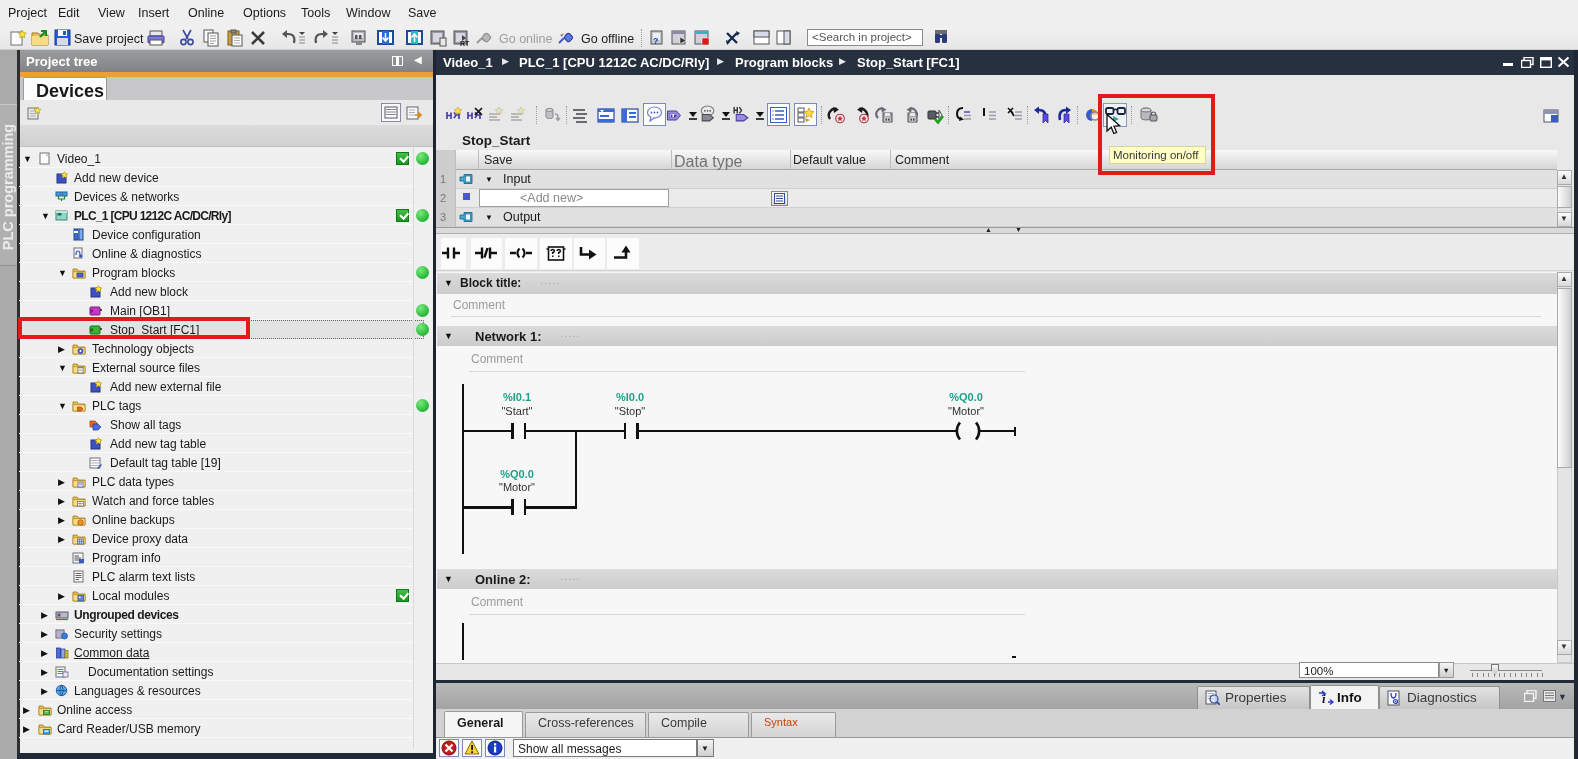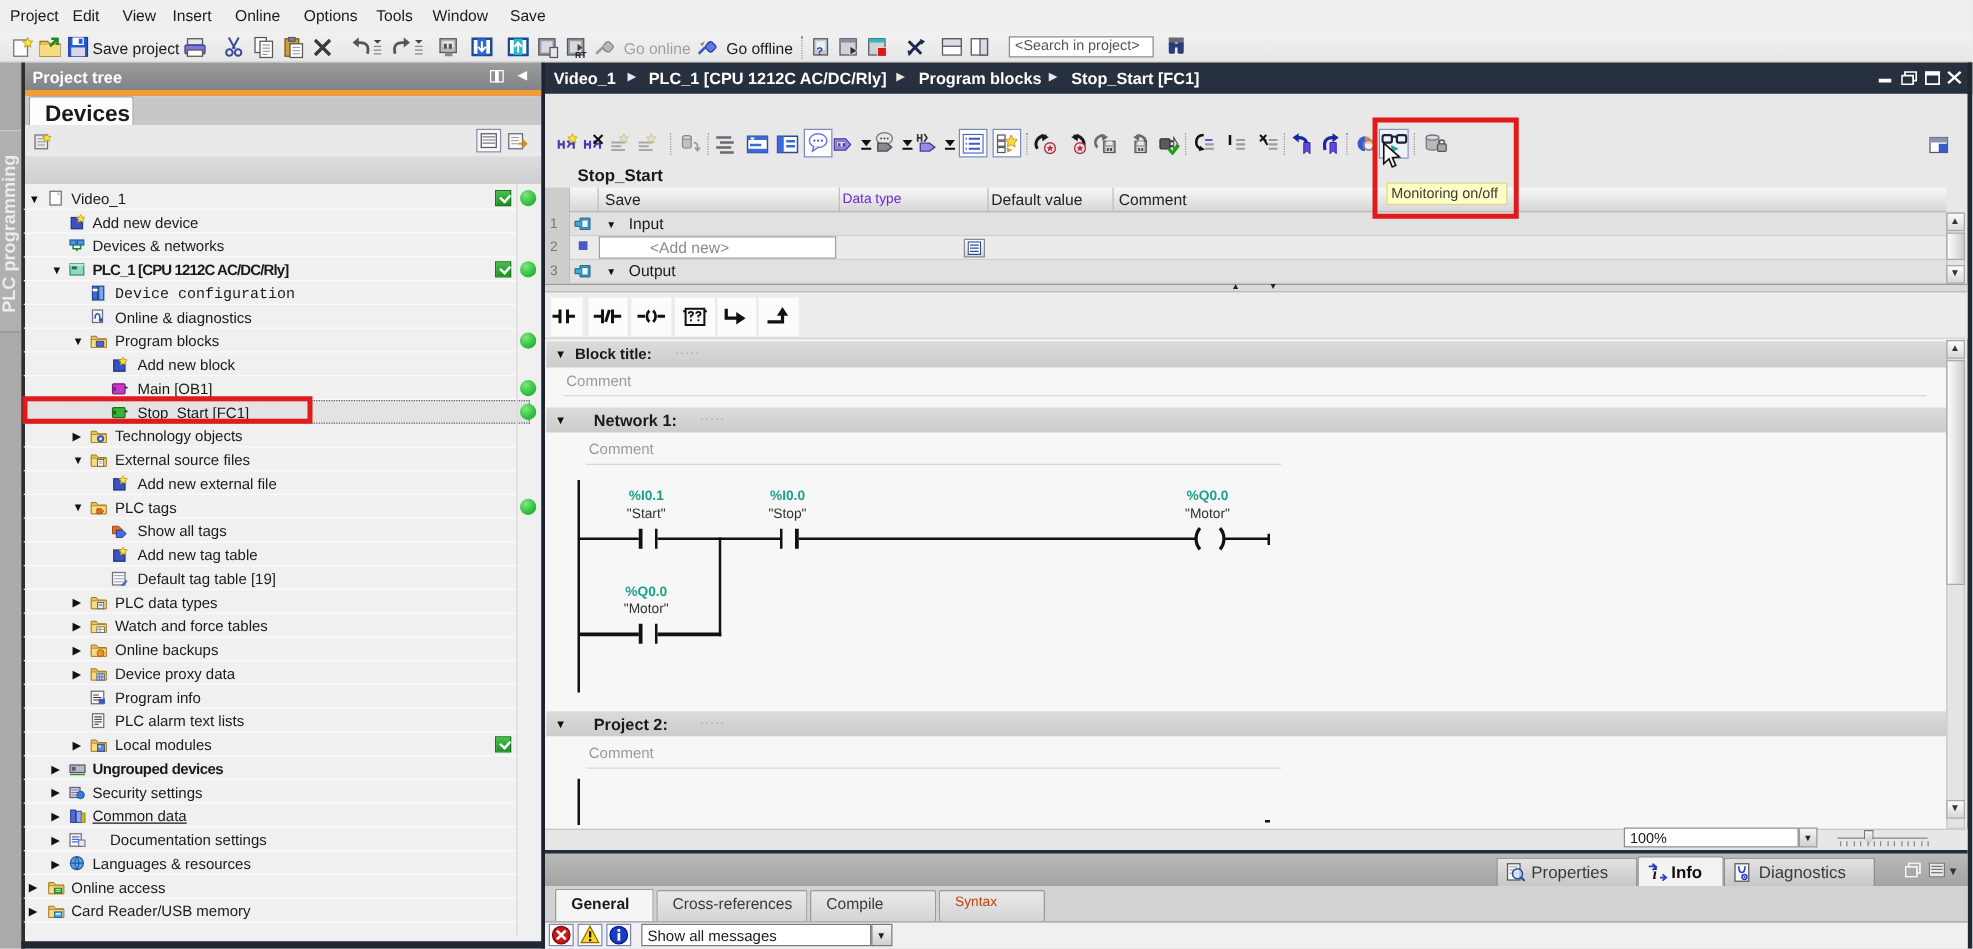--- a/index.html
+++ b/index.html
@@ -241,21 +241,21 @@
       <span class="lbl" style="left:55px;font-weight:bold;letter-spacing:-0.7px;">PLC_1 [CPU 1212C AC/DC/Rly]</span>
       <div class="gchk" style="left:377px;top:3px"></div>
       <div class="gdot" style="left:397px;top:3px"></div>
     </div>
 <div class="trow" style="top:225px;border-bottom:1px solid #fafafa">
       <span class="ic" style="left:53px;top:3px"><svg width="14" height="13" viewBox="0 0 14 13">
           <rect x="2" y="1" width="4" height="11" fill="#3a6fd8" stroke="#24448a"></rect>
           <rect x="7" y="1" width="4" height="11" fill="#7aa8ee" stroke="#24448a"></rect>
           <rect x="2" y="3" width="4" height="2" fill="#fff"></rect>
         </svg></span>
-      <span class="lbl" style="left:73px;font-family:Liberation Mono, monospace;">Device configuration</span>
+      <span class="lbl" style="left:73px;">Device configuration</span>
     </div>
 <div class="trow" style="top:244px;border-bottom:1px solid #fafafa">
       <span class="ic" style="left:53px;top:3px"><svg width="14" height="13" viewBox="0 0 14 13">
           <rect x="2" y="1" width="8" height="10" fill="#f5f5f5" stroke="#707070"></rect>
           <path d="M4 8 Q4 4 6 4 Q8 4 8 8" stroke="#2a52c0" fill="none" stroke-width="1.2"></path>
           <circle cx="8.6" cy="9" r="1.6" fill="#2a52c0"></circle>
         </svg></span>
       <span class="lbl" style="left:73px;">Online &amp; diagnostics</span>
     </div>
 <div class="trow" style="top:263px;border-bottom:1px solid #fafafa">
@@ -696,21 +696,21 @@
       <rect x="1" y="1" width="14" height="4" fill="#8a96b0"></rect>
       <rect x="8" y="6" width="7" height="7" fill="#3a5ac8"></rect>
     </svg>
 </div>
 
 <div class="tx b" style="left:462px;top:133px;font-size:13.5px">Stop_Start</div>
 <div id="iftable">
 <div class="a" style="left:436px;top:150px;width:1121px;height:20px;background:linear-gradient(#f8f8f8,#d6d6d6);border-bottom:1px solid #aaa"></div>
 <div class="a" style="left:436px;top:150px;width:19px;height:77px;background:#cdcdcd"></div>
 <div class="tx" style="left:484px;top:153px;font-size:12.5px;color:#222">Save</div>
-<div class="tx" style="left:674px;top:153px;font-size:11px;color:#6d28d9">Data type</div>
+<div class="tx" style="left:674px;top:153px;font-size:16px;color:#737373">Data type</div>
 <div class="tx" style="left:793px;top:153px;font-size:12.5px;color:#222">Default value</div>
 <div class="tx" style="left:895px;top:153px;font-size:12.5px;color:#222">Comment</div>
 <div class="a" style="left:455px;top:150px;width:1px;height:77px;background:#bdbdbd"></div>
 <div class="a" style="left:478px;top:150px;width:1px;height:77px;background:#bdbdbd"></div>
 <div class="a" style="left:671px;top:150px;width:1px;height:77px;background:#bdbdbd"></div>
 <div class="a" style="left:790px;top:150px;width:1px;height:77px;background:#bdbdbd"></div>
 <div class="a" style="left:890px;top:150px;width:1px;height:77px;background:#bdbdbd"></div>
 <div class="a" style="left:456px;top:170px;width:1101px;height:19px;background:#e1e1e1;border-bottom:1px solid #cfcfcf"></div>
 <div class="a" style="left:456px;top:189px;width:1101px;height:19px;background:#ebebeb;border-bottom:1px solid #cfcfcf"></div>
 <div class="a" style="left:456px;top:208px;width:1101px;height:19px;background:#e1e1e1;border-bottom:1px solid #cfcfcf"></div>
@@ -824,21 +824,21 @@
 <div class="tagt" style="left:487px;top:391px;width:60px">%I0.1</div>
 <div class="tagn" style="left:487px;top:404.5px;width:60px">"Start"</div>
 <div class="tagt" style="left:600px;top:391px;width:60px">%I0.0</div>
 <div class="tagn" style="left:600px;top:404.5px;width:60px">"Stop"</div>
 <div class="tagt" style="left:936px;top:391px;width:60px">%Q0.0</div>
 <div class="tagn" style="left:936px;top:404.5px;width:60px">"Motor"</div>
 <div class="tagt" style="left:487px;top:467.5px;width:60px">%Q0.0</div>
 <div class="tagn" style="left:487px;top:481px;width:60px">"Motor"</div>
 <div class="band" style="top:569px;height:20px"></div>
 <div class="tx" style="left:444px;top:574px;font-size:9px;color:#111">▼</div>
-<div class="tx b" style="left:475px;top:572px;font-size:13px">Project 2:</div>
+<div class="tx b" style="left:475px;top:572px;font-size:13px">Online 2:</div>
 <div class="tx" style="left:560px;top:570px;font-size:11px;color:#aaa;letter-spacing:1px">.....</div>
 <div class="cmt" style="left:471px;top:595px">Comment</div>
 <div class="cmtline" style="left:469px;top:614px;width:556px"></div>
 <div class="wire" style="left:461.5px;top:623px;width:2.6px;height:37px"></div>
 <div class="wire" style="left:1012px;top:656px;width:4px;height:2.4px"></div>
 <div class="a" style="left:1557px;top:272px;width:15px;height:391px;background:#e4e4e4;border:1px solid #c8c8c8"></div>
 <div class="a" style="left:1557px;top:272px;width:15px;height:15px;background:linear-gradient(#fcfcfc,#d8d8d8);border:1px solid #aaa"></div>
 <div class="tx" style="left:1560px;top:274px;font-size:8px;color:#333">▲</div>
 <div class="a" style="left:1557px;top:288px;width:15px;height:180px;background:linear-gradient(90deg,#fcfcfc,#cecece);border:1px solid #aaa"></div>
 <div class="a" style="left:1557px;top:640px;width:15px;height:15px;background:linear-gradient(#fcfcfc,#d8d8d8);border:1px solid #aaa"></div>

